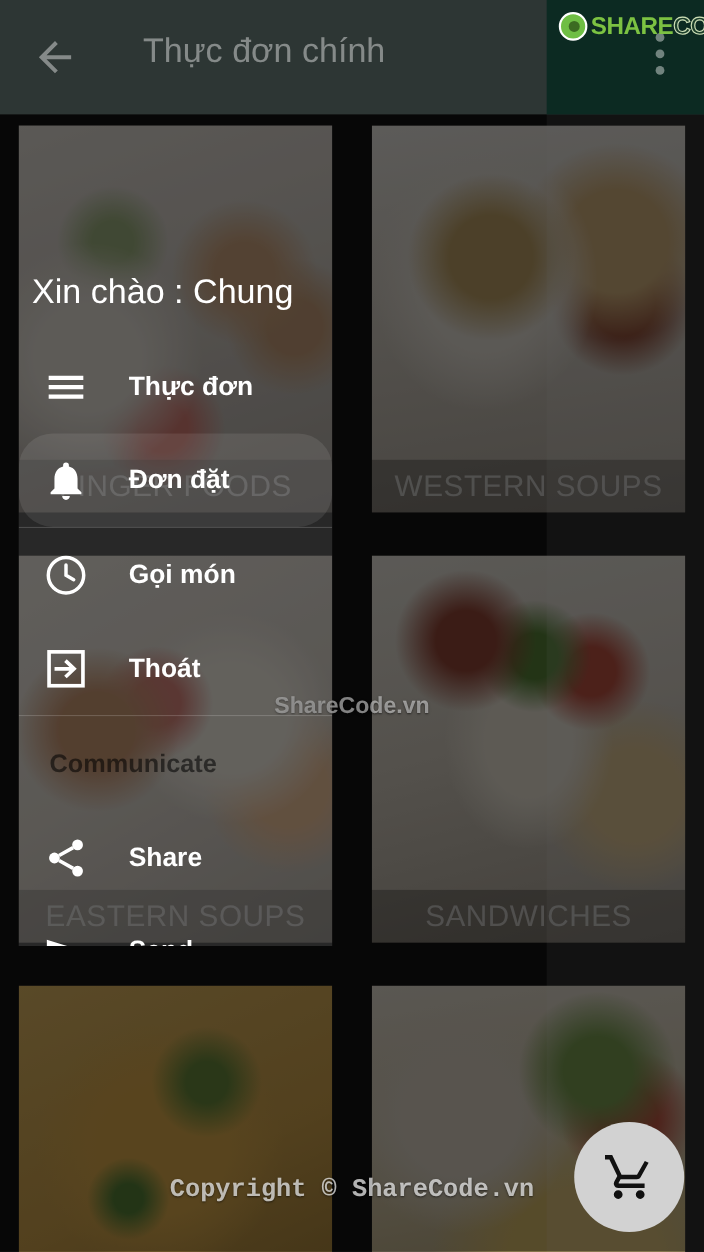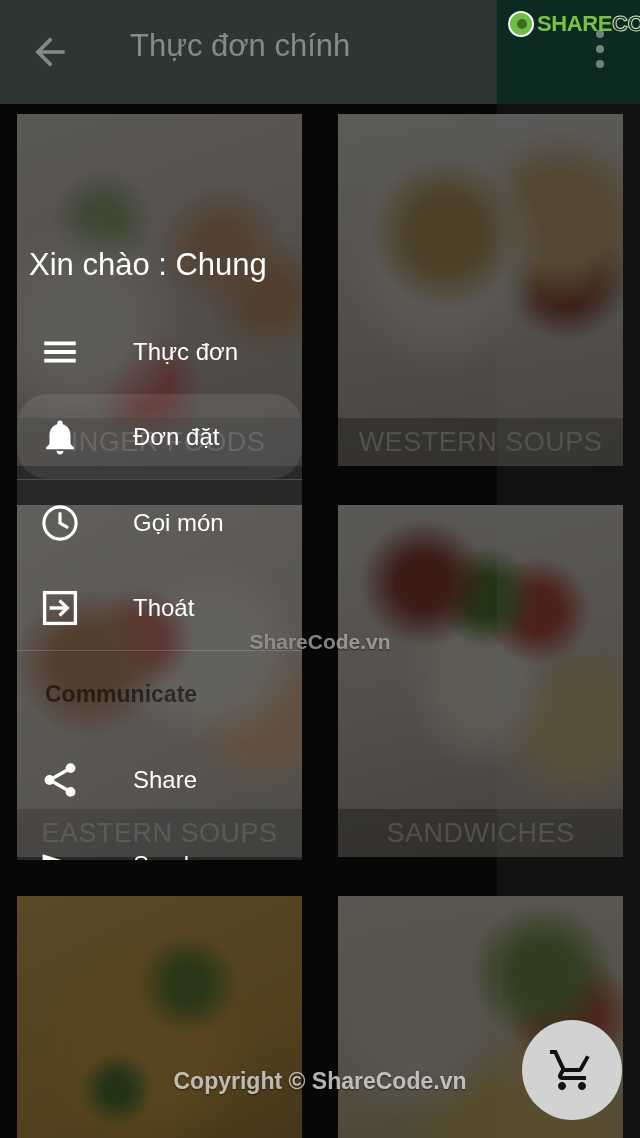--- a/index.html
+++ b/index.html
@@ -121,20 +121,21 @@
     left: 0; right: 0; top: 630px;
     text-align: center;
     font-size: 21px;
     color: rgba(235,235,235,0.55);
   }
   #wm-copyright {
     left: 0; right: 0; top: 1068px;
     text-align: center;
     font-size: 23px;
     color: rgba(245,245,245,0.72);
+    font-family: Liberation Mono, monospace;
   }
 
   
   #appbar {
     position: absolute;
     left: 0; top: 0; width: 640px; height: 104px;
     background: #2d3634;
     z-index: 30;
   }
   #appbar-green {
@@ -225,23 +226,23 @@
     align-items: center;
     cursor: pointer;
   }
   .nav-item.highlight { background: rgba(255,255,255,0.09); border-radius: 31px; }
   .nav-icon {
     width: 58px; margin-left: 14px;
     display: flex; align-items: center; justify-content: center;
     flex: none;
   }
   .nav-label {
-    margin-left: 44px;
+    margin-left: 28px;
     font-size: 24px;
-    font-weight: normal;
+    font-weight: bold;
     color: #ffffff;
     white-space: nowrap;
   }
   .nav-divider {
     height: 1px;
     background: rgba(255,255,255,0.17);
     margin: 0;
   }
   .nav-section {
     height: 86px;

